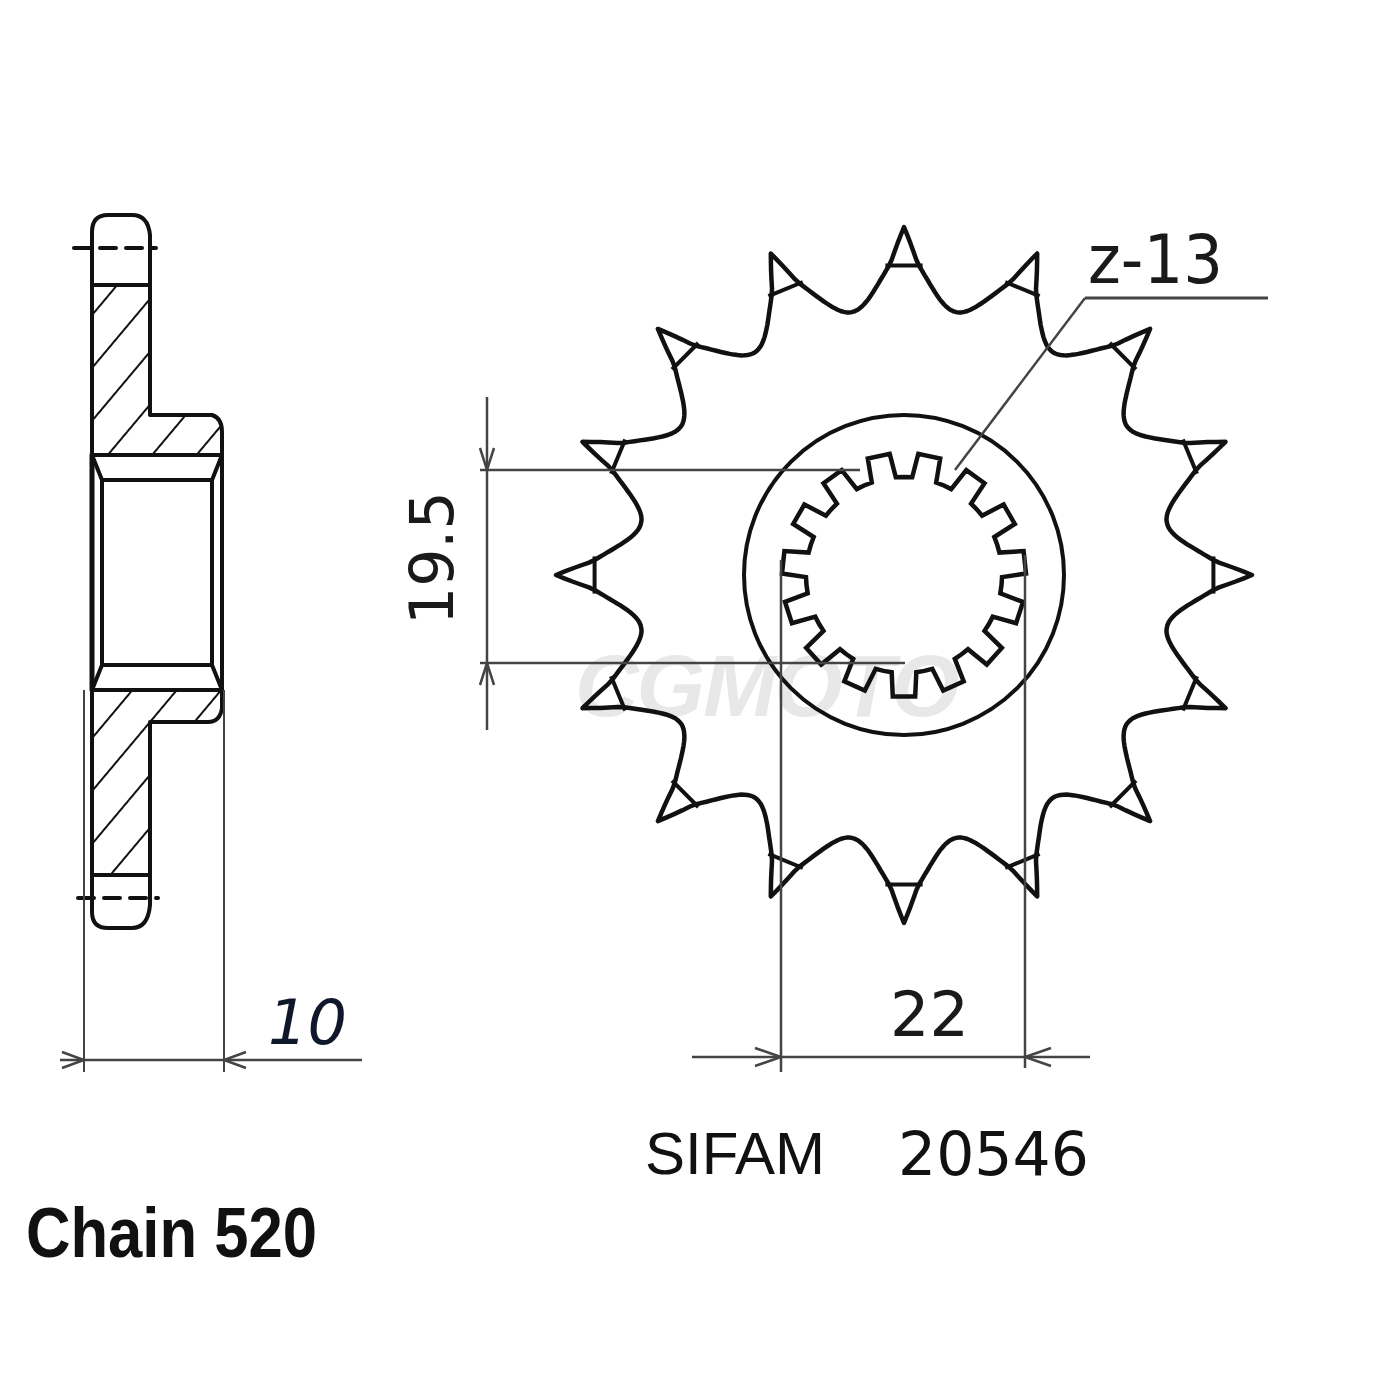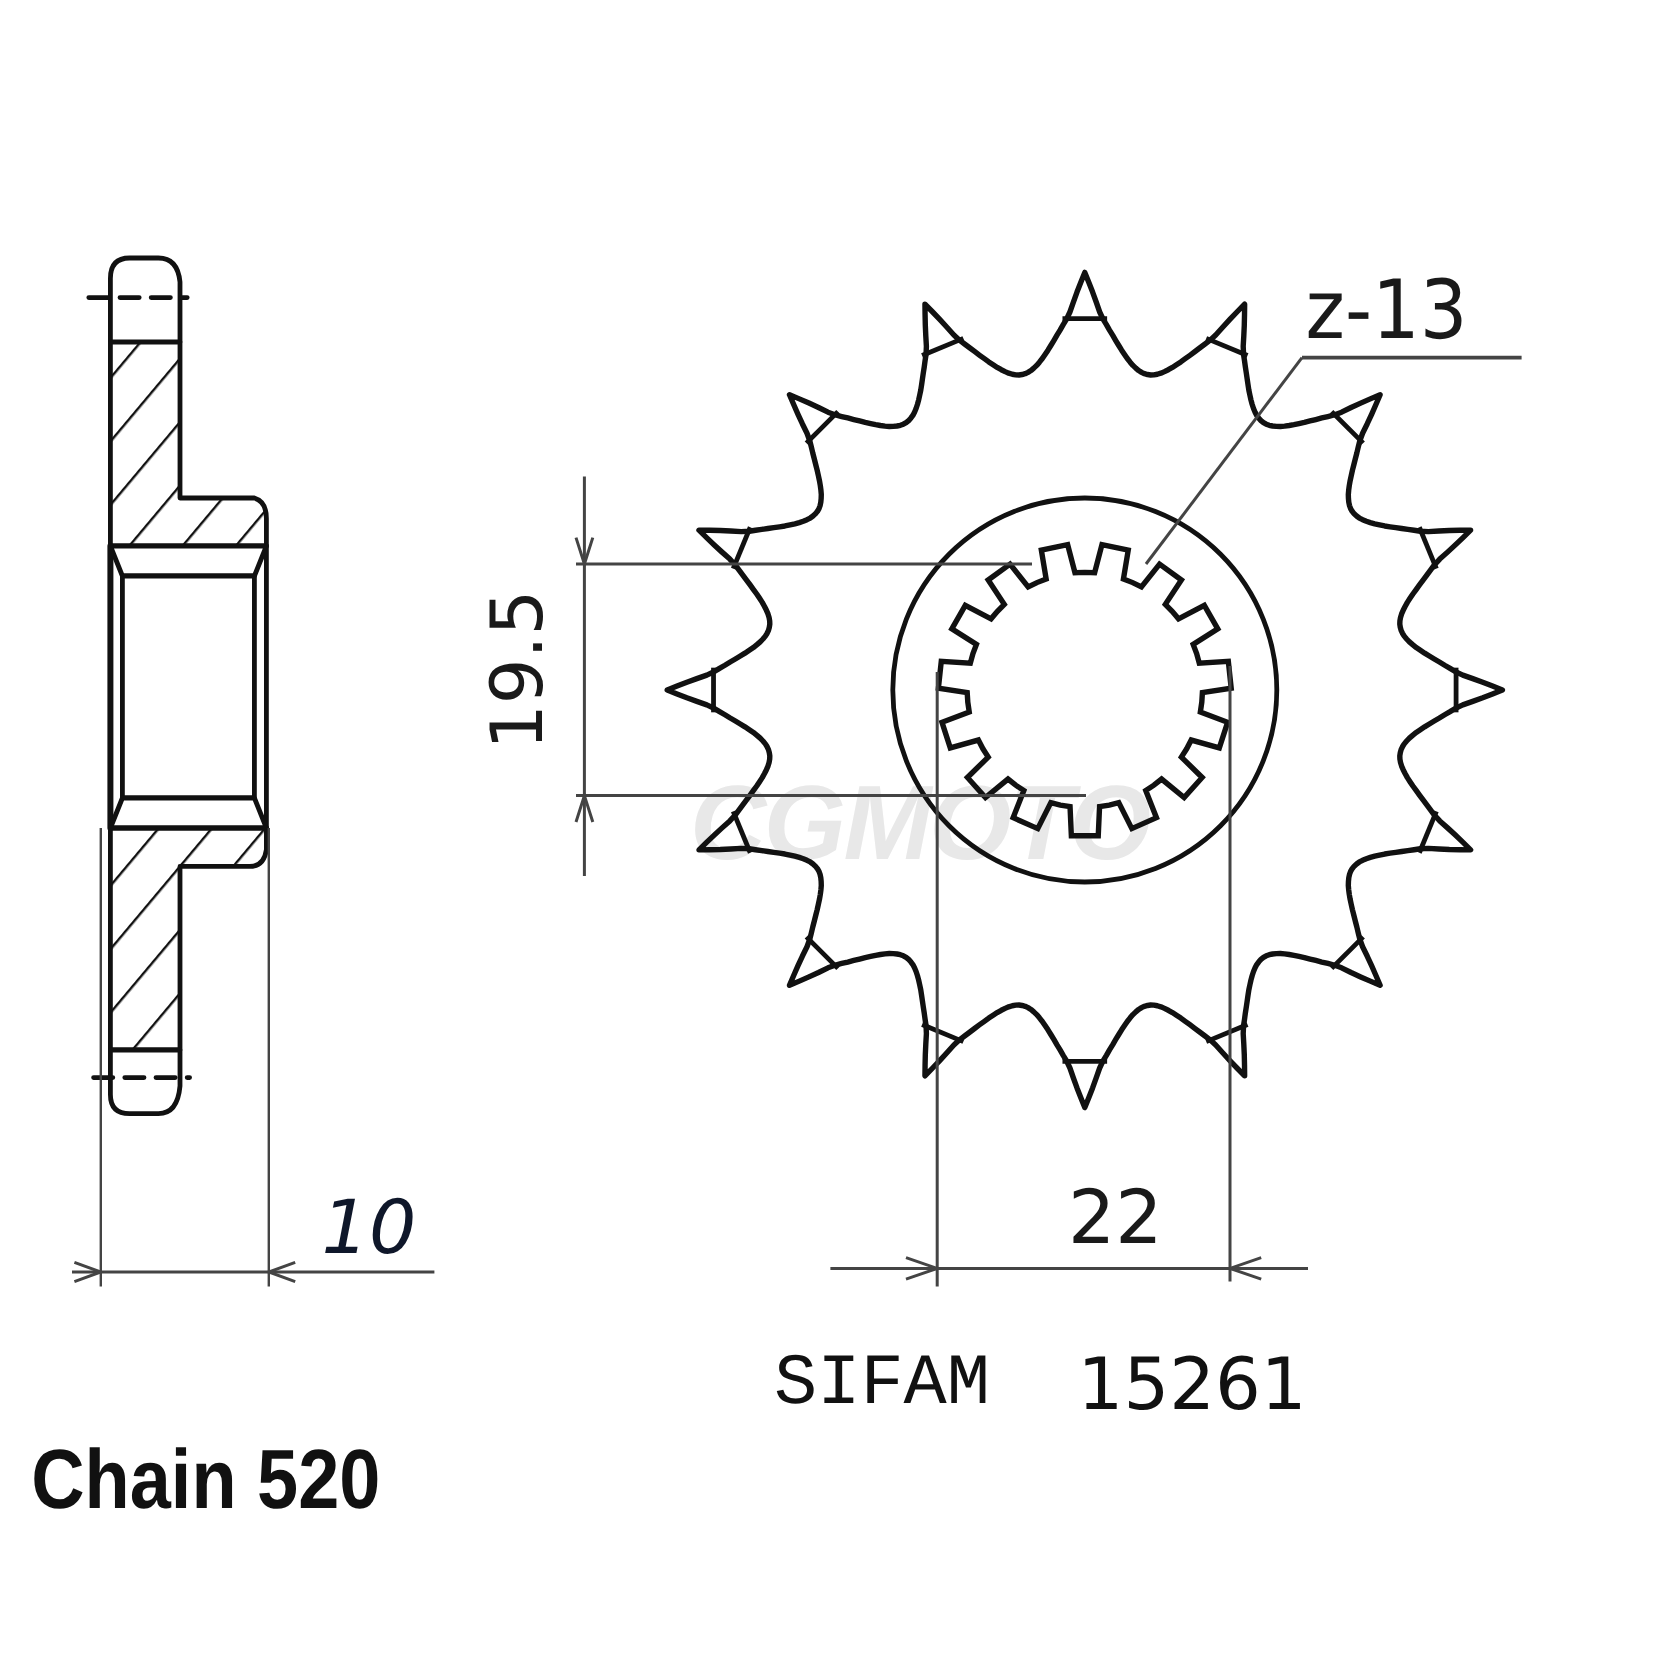--- a/index.html
+++ b/index.html
@@ -3,21 +3,21 @@
 <meta charset="utf-8">
 <style>
   html, body { margin: 0; padding: 0; background: #ffffff; }
   body { width: 1400px; height: 1400px; position: relative; overflow: hidden; }
   svg#drawing { position: absolute; left: 0; top: 0; }
   .label { position: absolute; color: #111; white-space: nowrap; line-height: 1; }
   .dim-z { left: 1088px; top: 226px; font-family: "DejaVu Sans", sans-serif; font-size: 68px; transform: scaleX(0.92); transform-origin: left top; color: #1a1a1a; }
   .dim-195 { left: 372px; top: 535px; font-family: "DejaVu Sans", sans-serif; font-size: 60px; transform: rotate(-90deg); transform-origin: center; width: 120px; text-align: center; color: #1a1a1a; }
   .dim-10 { left: 268px; top: 992px; font-family: "DejaVu Sans", sans-serif; font-style: italic; font-size: 62px; color: #0f172a; }
   .dim-22 { left: 853px; top: 984px; font-family: "DejaVu Sans", sans-serif; font-size: 62px; color: #1a1a1a; margin-left: 37px; }
-  .brand { left: 645px; top: 1124px; font-family: Liberation Mono, monospace; font-size: 60px; color: #111; }
+  .brand { left: 645px; top: 1124px; font-family: Liberation Sans, sans-serif; font-size: 60px; color: #111; }
   .partno { left: 898px; top: 1124px; font-family: "DejaVu Sans", sans-serif; font-size: 60px; color: #111; }
   .chain { left: 26px; top: 1198px; font-family: "Liberation Sans", sans-serif; font-weight: bold; font-size: 70px; transform: scaleX(0.88); transform-origin: left top; color: #111; }
   .watermark { left: 575px; top: 642px; font-family: "Liberation Sans", sans-serif; font-weight: bold; font-style: italic; font-size: 88px; color: #e8e8e8; letter-spacing: -2px; z-index: 0; }
 </style>
 </head>
 <body>
 
 <div class="label watermark">CGMOTO</div>
 
 <svg id="drawing" width="1400" height="1400" viewBox="0 0 1400 1400">
@@ -101,14 +101,14 @@
     <path d="M755,1048 L781,1057 L755,1066"></path>
     <path d="M1051,1048 L1025,1057 L1051,1066"></path>
   </g>
 </svg>
 
 <div class="label dim-z">z-13</div>
 <div class="label dim-195">19.5</div>
 <div class="label dim-10">10</div>
 <div class="label dim-22">22</div>
 <div class="label brand">SIFAM</div>
-<div class="label partno">15261</div>
+<div class="label partno">20546</div>
 <div class="label chain">Chain 520</div>
 
 </body></html>

